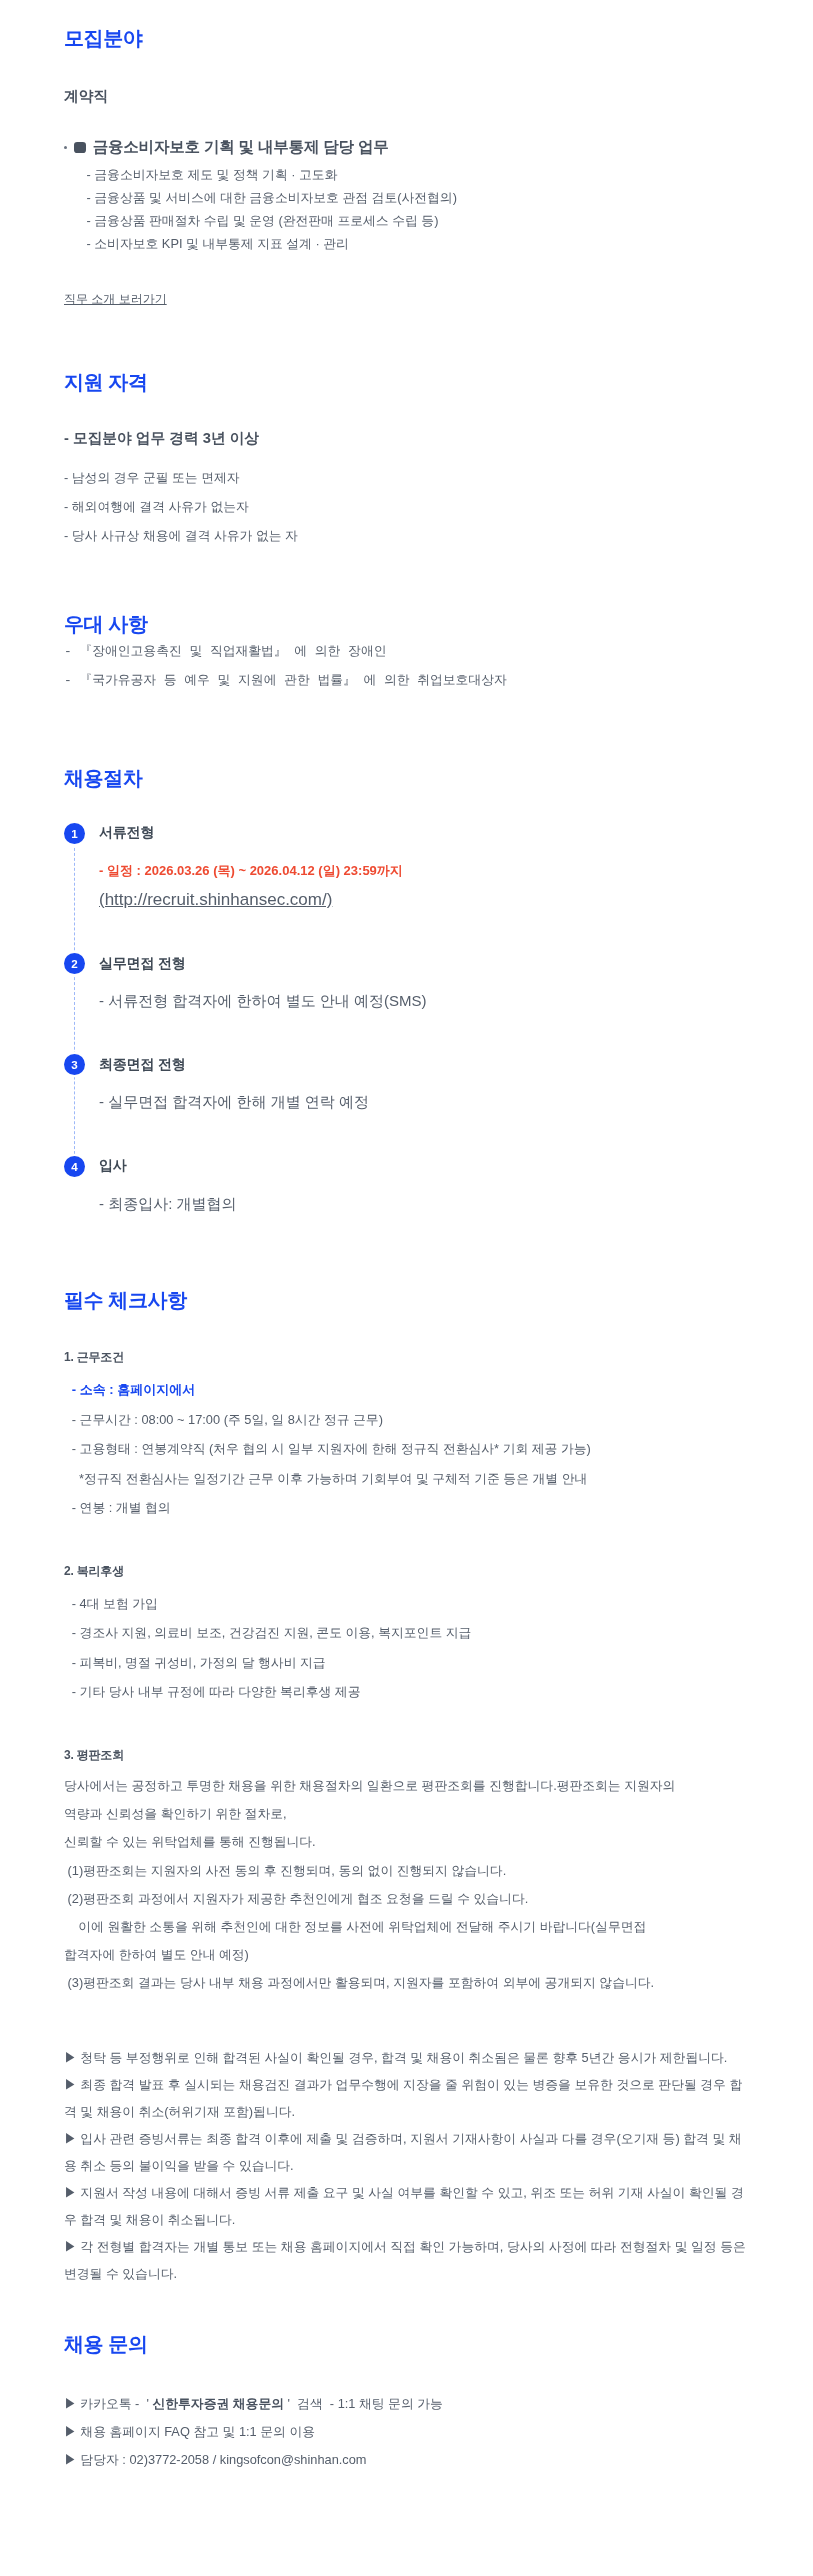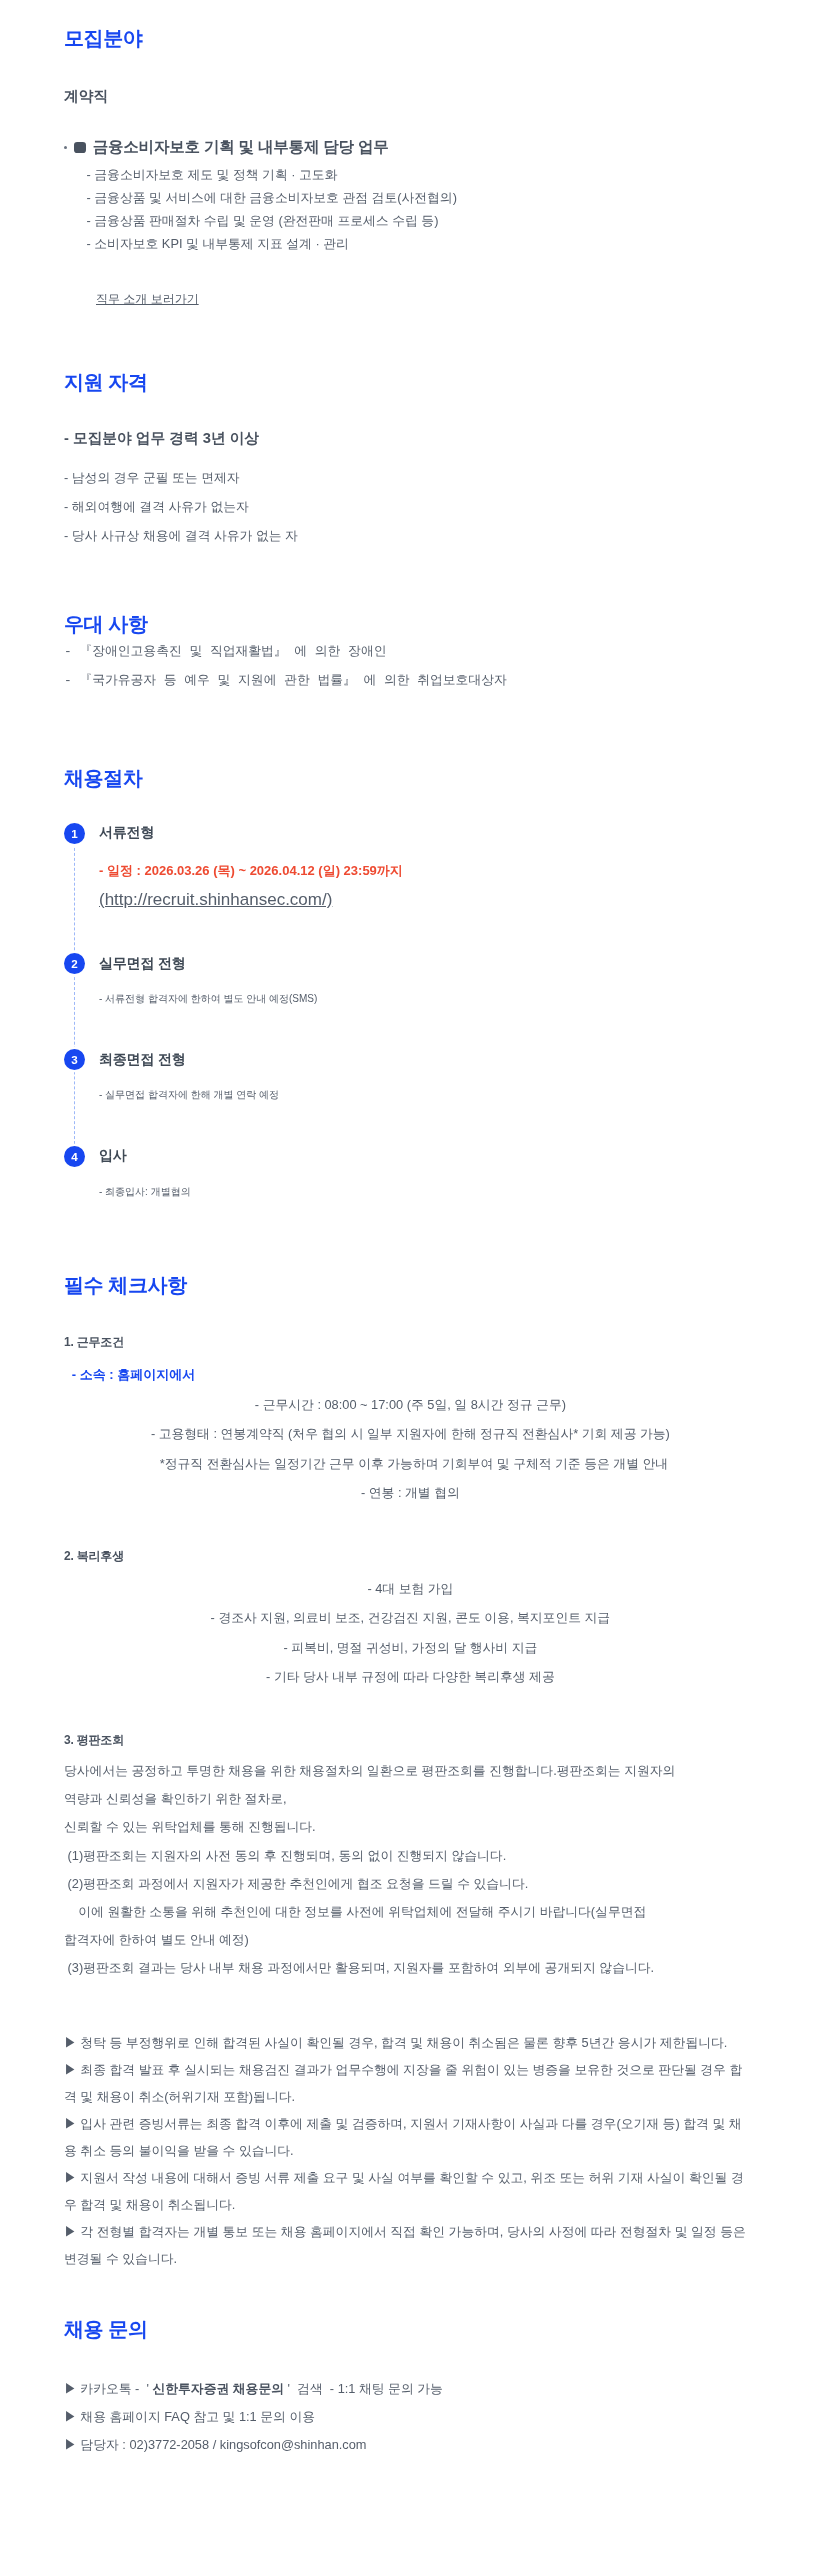--- a/index.html
+++ b/index.html
@@ -16,48 +16,48 @@
 
   .sec-title{font-size:20px;font-weight:700;color:var(--accent);margin:0;line-height:1.25;letter-spacing:-0.4px;}
 
   
   .emp-type{font-size:14.7px;font-weight:700;color:var(--dark);margin:36px 0 0;}
   .job-head{margin-top:31px;display:flex;align-items:center;font-size:15.5px;font-weight:700;color:var(--dark);letter-spacing:-0.2px;}
   .mini-dot{width:3.1px;height:3.1px;border-radius:50%;background:#6a7380;margin-right:7px;flex:0 0 auto;}
   .sq{width:11.6px;height:11.6px;border-radius:3.1px;background:var(--dark);margin-right:7px;flex:0 0 auto;}
   .duties{margin-top:5.4px;padding-left:22.5px;}
   .duty{font-size:12.8px;line-height:23px;white-space:pre-wrap;}
-  .job-link-wrap{margin-top:36px;margin-left:32px;}
+  .job-link-wrap{margin-top:36px;}
   a.plain-link{color:var(--body);text-decoration:underline;font-size:12px;cursor:pointer;}
 
   
   .gap-section{margin-top:62px;}
   .q-primary{margin-top:34px;font-size:14.7px;font-weight:700;color:var(--dark);line-height:1.3;}
   .q-item{font-size:12.8px;line-height:29px;}
   .q-items{margin-top:5.4px;}
   .p-strong{font-size:13px;font-weight:700;color:var(--dark);line-height:31px;}
   .p-strongs{margin-top:29.5px;}
   .p-normal{font-size:12.8px;line-height:29px;white-space:pre-wrap;font-family:Liberation Mono, monospace;}
 
   
   .steps{margin-top:33px;position:relative;}
   .steps-line{position:absolute;left:10px;top:14px;bottom:50px;width:0;border-left:0.8px dashed var(--line);}
   .step{position:relative;padding-left:35px;margin-bottom:45px;}
   .step:last-child{margin-bottom:0;}
   .step-circle{position:absolute;left:0;top:-1.6px;width:21px;height:21px;border-radius:50%;background:var(--accent);color:#fff;font-size:11.6px;font-weight:700;display:flex;align-items:center;justify-content:center;box-shadow:0 0 0 2.3px #fff;}
   .step-name{font-size:14px;font-weight:700;color:#3f4955;letter-spacing:-0.2px;}
-  .step-note{margin-top:19.4px;font-size:10px;white-space:pre-wrap;}
+  .step-note{margin-top:19.4px;font-size:15px;white-space:pre-wrap;}
   .sched{color:var(--alert);font-weight:700;font-size:13px;}
   .step-link{margin-top:10px;}
 
   
   .chk-head{font-size:12px;font-weight:700;color:var(--dark);margin-top:36px;letter-spacing:-0.2px;}
   .chk-group{margin-top:9.3px;}
   .chk-dept{font-size:13px;font-weight:700;color:var(--accent);line-height:29.5px;padding-left:7.8px;}
-  .chk-item{font-size:12.8px;line-height:29.5px;padding-left:7.8px;white-space:pre-wrap;text-align:center;}
+  .chk-item{font-size:12.8px;line-height:29.5px;padding-left:7.8px;white-space:pre-wrap;}
   .rep-line{font-size:12.8px;line-height:28px;white-space:pre-wrap;}
   .rep-intro{margin-top:7.8px;}
   .rep-details{margin-top:1.6px;}
   .notices{margin-top:47px;}
   .notice{margin:0;font-size:12.8px;line-height:27px;white-space:pre-wrap;}
 
   
   .contact-items{margin-top:33px;}
   .contact-item{font-size:12.8px;line-height:28px;white-space:pre-wrap;}
   .contact-bold{font-weight:700;color:var(--dark);}

